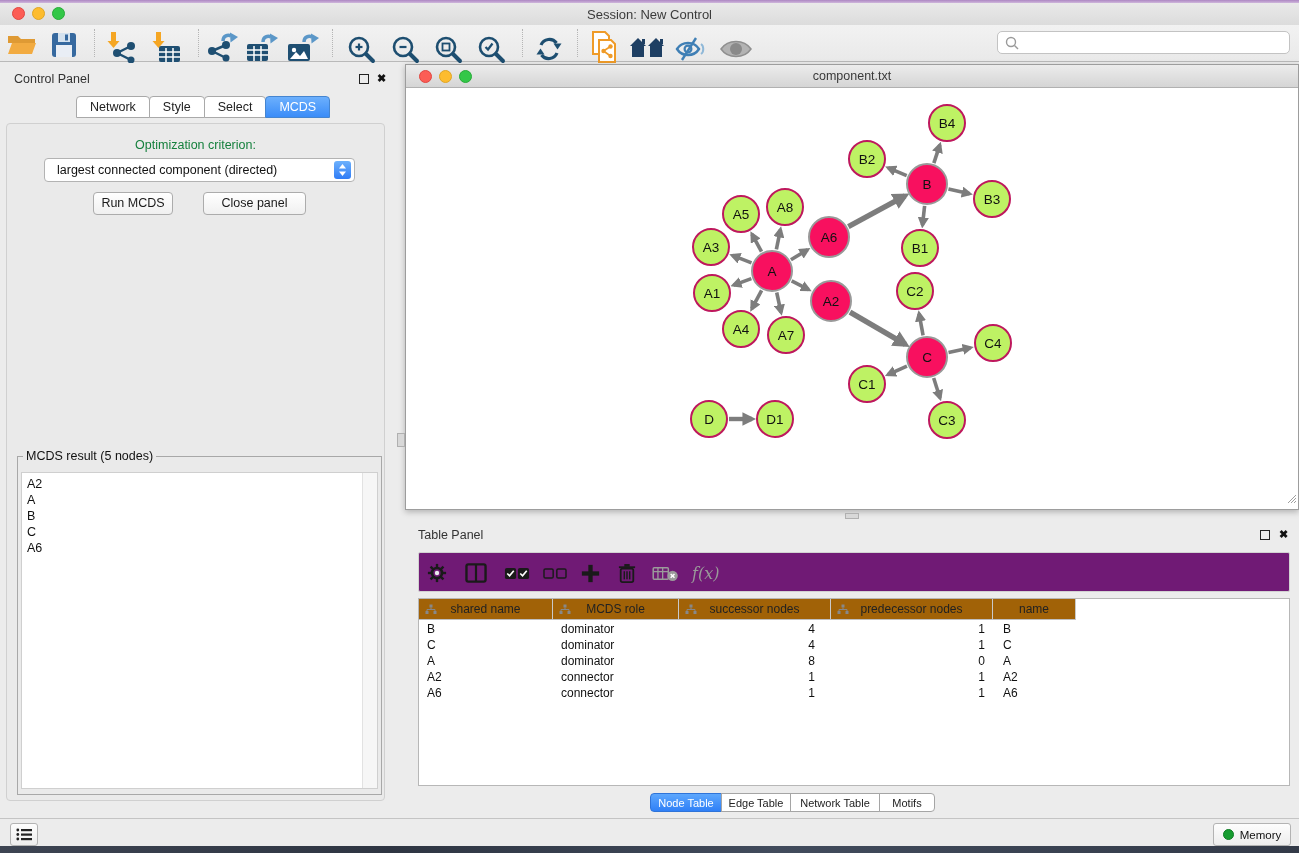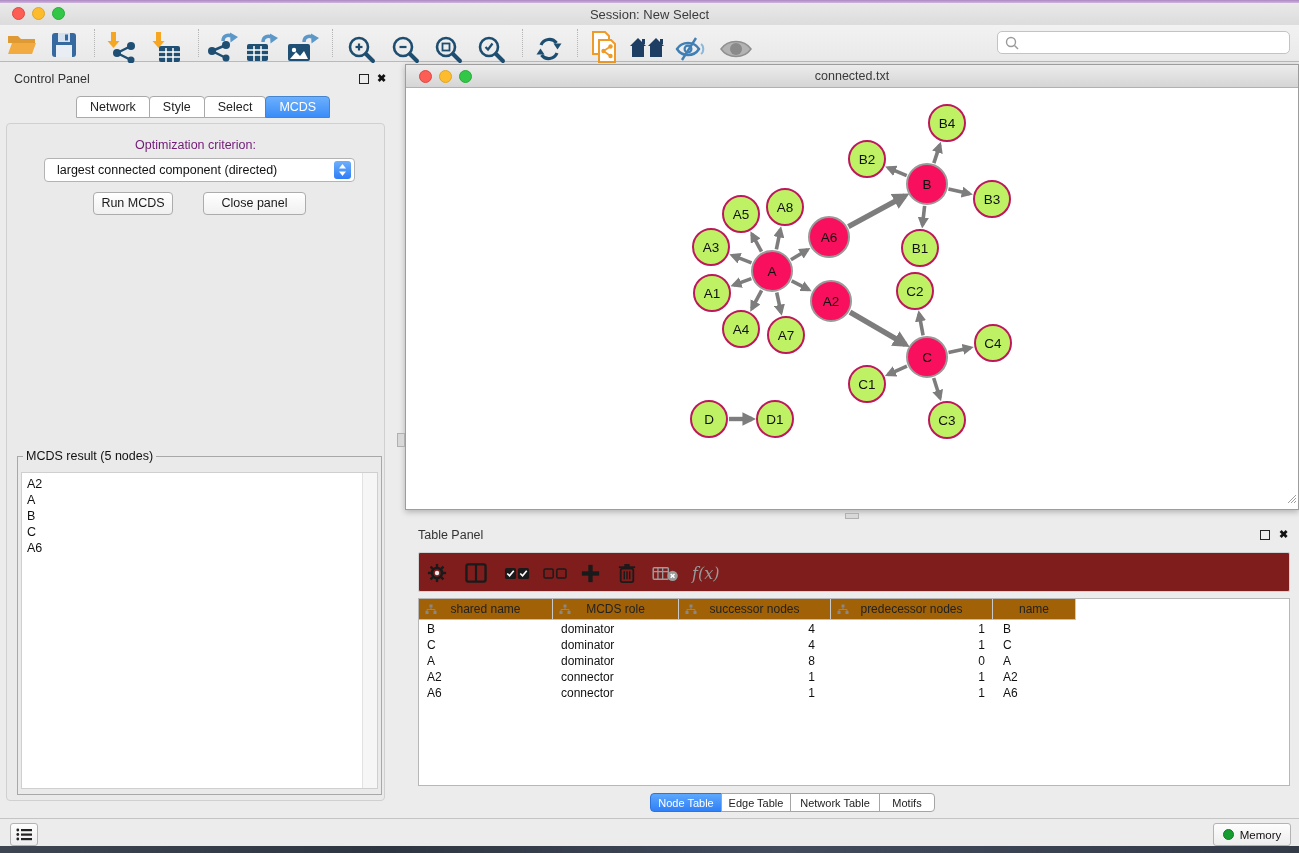--- a/index.html
+++ b/index.html
@@ -37,21 +37,21 @@
 
   .cp-tabs { position:absolute; left:77px; top:34px; height:22px; display:flex; }
   .cp-tab { height:22px; line-height:21px; padding:0 13px; font-size:12.5px; color:#222;
     background:#fff; border:1px solid #a9a9a9; border-radius:4px 4px 0 0; margin-left:-1px;
     text-align:center; }
   .cp-tab.active { background:linear-gradient(#6cb0fd,#3a8cf8); color:#fff; border-color:#4585d0; }
 
   .cp-inner { position:absolute; left:6px; top:61px; width:379px; height:678px;
     background:#eaeaea; border:1px solid #d0d0d0; border-radius:4px; }
   .opt-label { position:absolute; left:0; top:14px; width:100%; text-align:center;
-    font-size:12.5px; color:#701a75; }
+    font-size:12.5px; color:#15803d; }
   .cp-select { position:absolute; left:37px; top:34px; width:311px; height:24px;
     background:#fff; border:1px solid #b3b3b3; border-radius:4px;
     font-size:12.5px; color:#111; line-height:22px; padding-left:12px; }
   .cp-stepper { position:absolute; right:3px; top:2px; width:17px; height:18px;
     border-radius:3px; background:linear-gradient(#6db1fc,#2f7cf6); }
   .cp-btn { position:absolute; top:68px; height:23px;
     background:linear-gradient(#ffffff,#f0f0f0); border:1px solid #acacac; border-radius:4px;
     font-size:12.5px; color:#1a1a1a; text-align:center; line-height:21px; }
   .result-group { position:absolute; left:10px; top:332px; width:365px; height:339px;
     border:1px solid #a8a8a8; }
@@ -77,21 +77,21 @@
   .resize-grip { position:absolute; right:1px; bottom:1px; }
 
   .splitter-v-handle { position:absolute; left:397px; top:433px; width:8px; height:14px;
     background:#d8d8d8; border:1px solid #b0b0b0; }
   .splitter-h-handle { position:absolute; left:845px; top:513px; width:14px; height:6px;
     background:#d8d8d8; border:1px solid #b0b0b0; }
 
   
   .table-panel { position:absolute; left:405px; top:522px; width:894px; height:290px; }
   .tp-toolbar { position:absolute; left:13px; top:30px; width:872px; height:40px;
-    background:#7f1d1d; border:1px solid #d2d2d2; border-radius:2px; }
+    background:#701a75; border:1px solid #d2d2d2; border-radius:2px; }
   .tp-icon { position:absolute; top:0; height:40px; display:flex; align-items:center; }
   .fx-label { font-family:"DejaVu Serif",serif; font-style:italic; font-size:16px; color:#9a9a9a; }
   .tp-table { position:absolute; left:13px; top:76px; width:872px; height:188px;
     background:#fff; border:1px solid #b7b7b7; }
   .tp-header { position:absolute; left:0; top:0; height:21px; width:100%; }
   .tp-hcell { position:absolute; top:0; height:21px; background:#a16207;
     border-right:1px solid #c9c9c9; border-bottom:1px solid #bfbfbf;
     font-size:12px; color:#222; text-align:center; line-height:20px; }
   .tp-hicon { position:absolute; left:6px; top:5px; }
   .tp-row { position:absolute; left:0; height:16px; width:100%; }
@@ -114,21 +114,21 @@
 </style>
 </head>
 <body>
 
 <div class="desktop-top"></div>
 
 <div class="titlebar">
   <span class="tl red" style="position:absolute;left:12px;top:4px;"></span>
   <span class="tl yellow" style="position:absolute;left:32px;top:4px;"></span>
   <span class="tl green" style="position:absolute;left:52px;top:4px;"></span>
-  <div class="main-title">Session: New Select</div>
+  <div class="main-title">Session: New Control</div>
 </div>
 
 <div class="toolbar">
   <div class="tb-sep" style="left:94px"></div>
   <div class="tb-sep" style="left:198px"></div>
   <div class="tb-sep" style="left:332px"></div>
   <div class="tb-sep" style="left:522px"></div>
   <div class="tb-sep" style="left:577px"></div>
 
   <div class="tb-btn" style="left:7px;top:8px">
@@ -320,21 +320,21 @@
       </div>
     </div>
   </div>
 </div>
 
 <div class="net-window">
   <div class="net-titlebar">
     <span class="tl red" style="position:absolute;left:13px;top:5px"></span>
     <span class="tl yellow" style="position:absolute;left:33px;top:5px"></span>
     <span class="tl green" style="position:absolute;left:53px;top:5px"></span>
-    <div class="net-title">connected.txt</div>
+    <div class="net-title">component.txt</div>
   </div>
   <div class="net-canvas" id="net-canvas">
       <svg width="892" height="421" style="position:absolute;left:0;top:0">
         <defs>
           <marker id="arr" viewBox="0 0 10 10" refX="7" refY="5" markerWidth="3.1" markerHeight="3.1" orient="auto">
             <path d="M0,0 L10,5 L0,10 Z" fill="#7D7D7D"></path>
           </marker>
         </defs>
         <line x1="355.48901716798036" y1="163.67335414757676" x2="345.98875477892966" y2="146.2051297548061" stroke="#7D7D7D" stroke-width="3.6" marker-end="url(#arr)"></line>
         <line x1="370.3793183343823" y1="161.44027896919482" x2="374.4216217413276" y2="141.53970835038723" stroke="#7D7D7D" stroke-width="3.6" marker-end="url(#arr)"></line>

